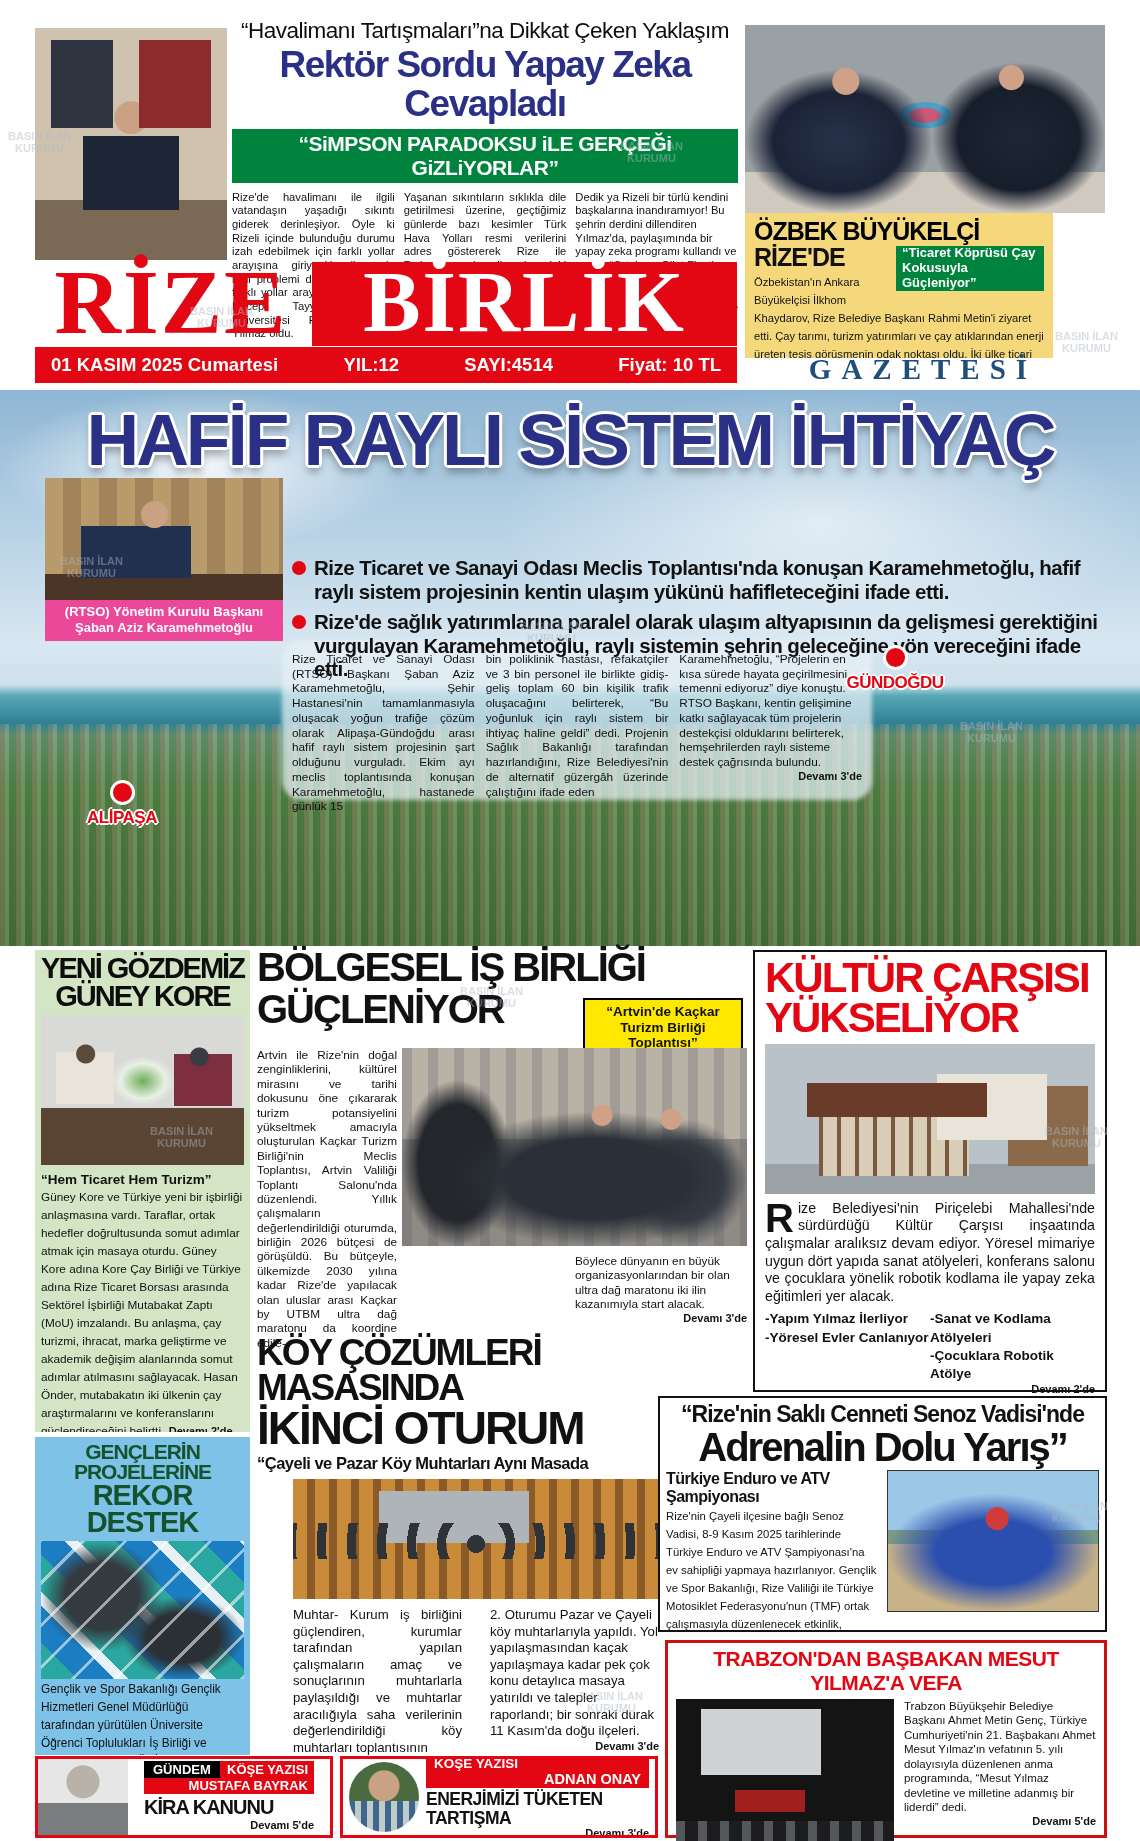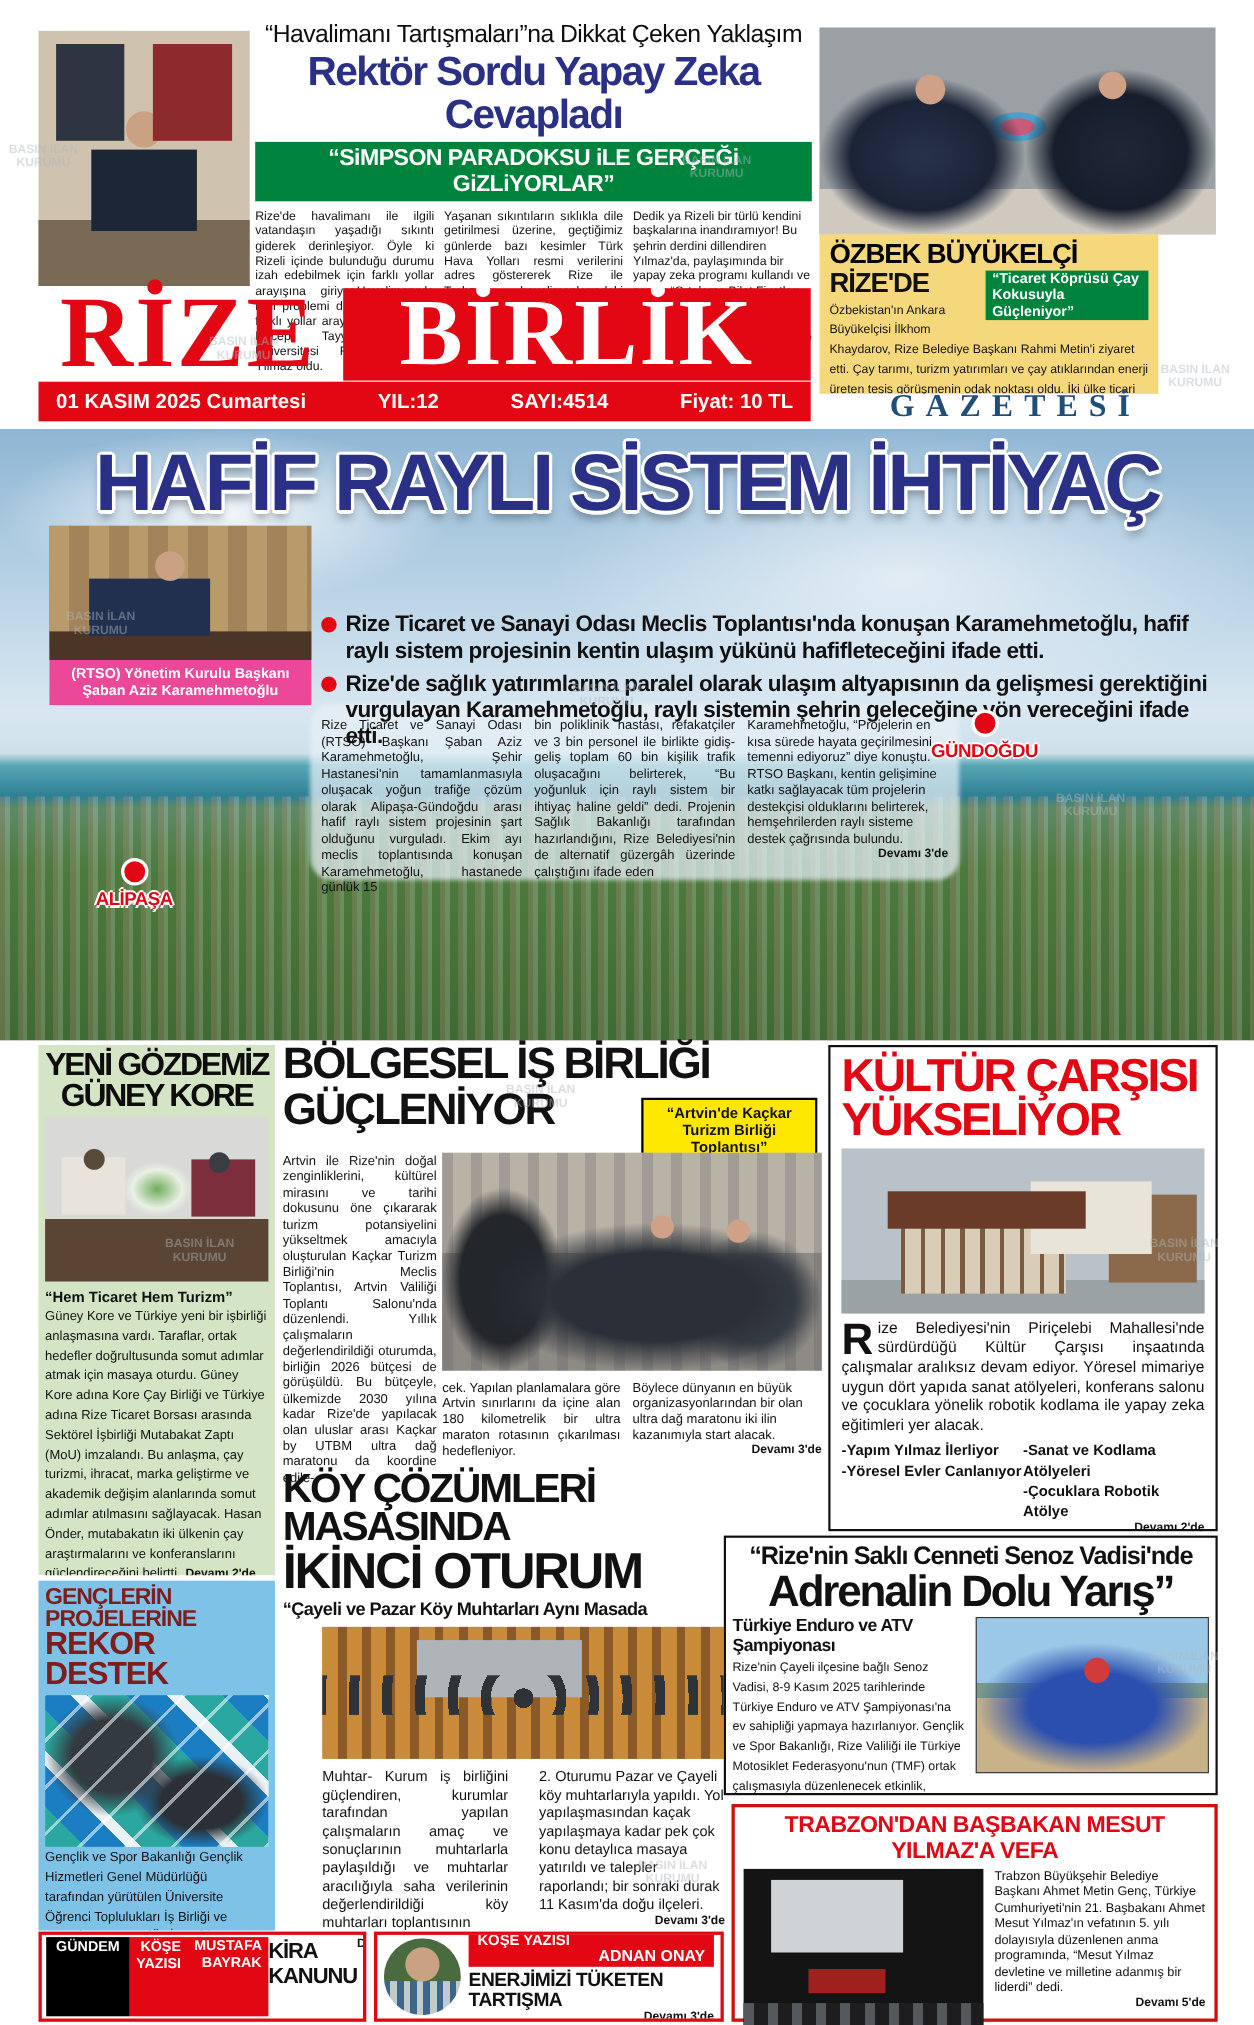--- a/index.html
+++ b/index.html
@@ -162,21 +162,21 @@
       repeating-radial-gradient(circle at 50% 58%,#2f3338 0 9px,rgba(0,0,0,0) 9px 30px),
       linear-gradient(#aeb4b8,#aeb4b8),
       repeating-linear-gradient(90deg,#c98a3a 0 14px,#8a5a28 14px 22px),
       linear-gradient(180deg,rgba(0,0,0,0) 68%,#dfe2e4 68%);
     background-size:100% 36px,150px 52px,100% 100%,100% 100%;
     background-position:0 52%,40% 18%,0 0,0 0;background-repeat:no-repeat}
   #koy-cols{display:flex;gap:28px;margin:8px 0 0 36px;width:366px}
   #koy-cols>div{flex:1;font-size:13.2px;line-height:1.26}
   
   #gencler{left:35px;top:1437px;width:215px;height:318px;background:#7fc2e8;padding:5px 6px;overflow:hidden}
-  #gencler h2{text-align:left;color:#7f1d1d;letter-spacing:-1px}
+  #gencler h2{text-align:center;color:#14532d;letter-spacing:-1px}
   #gencler-t1{font-size:21px}#gencler-t2{font-size:29px}
   #gencler-photo{width:100%;height:138px;margin-top:4px;
     background-color:#e8f2f6;
     background-image:
       repeating-linear-gradient(-45deg,rgba(255,255,255,.55) 0 3px,rgba(0,0,0,0) 3px 30px),
       radial-gradient(closest-side at 30% 40%,#333a40,#333a40 60%,rgba(0,0,0,0)),
       radial-gradient(closest-side at 70% 70%,#2a3036,#2a3036 60%,rgba(0,0,0,0)),
       repeating-linear-gradient(45deg,#2aa7a0 0 26px,#1b7ec2 26px 52px,#e8f2f6 52px 62px)}
   #gencler-body{font-size:11.9px;line-height:1.24;margin-top:5px}
   
@@ -211,21 +211,21 @@
     background-position:26% 12%,0 0,40% 72%,0 100%;background-repeat:no-repeat}
   #trabzon-body{flex:1;font-size:11.5px;line-height:1.26}
   
   .kose{border:3px solid #e30613;background:#fff;display:flex;overflow:hidden}
   #bayrak{left:35px;top:1756px;width:298px;height:82px}
   #bayrak-photo{width:90px;height:100%;
     background-color:#e6e6e6;
     background-image:
       radial-gradient(circle at 50% 30%,#b9b2a8 0 16px,rgba(0,0,0,0) 17px),
       linear-gradient(180deg,rgba(0,0,0,0) 58%,#7a7d80 58%)}
-  #bayrak-right{flex:1;padding:2px 4px;display:flex;flex-direction:row}
+  #bayrak-right{flex:1;padding:2px 16px;display:flex;flex-direction:column}
   #bayrak-bar1{display:flex;align-items:stretch}
   #bayrak-tag{background:#000;color:#fff;font-weight:800;font-size:13px;padding:1px 9px}
   #bayrak-kicker{flex:1;background:#e30613;color:#fff;font-weight:800;font-size:13px;
     text-align:right;padding:1px 6px}
   #bayrak-author{background:#e30613;color:#fff;font-weight:800;font-size:13px;
     text-align:right;padding:0 6px 1px}
   #bayrak-title{font-size:20px;font-weight:900;letter-spacing:-1px;margin-top:2px}
   #onay{left:340px;top:1756px;width:318px;height:82px;align-items:center;padding:3px 6px;gap:7px}
   #onay-photo{width:70px;height:70px;border-radius:50%;flex:none;
     background-color:#4a6b3f;
@@ -330,21 +330,20 @@
     <span id="korea-body" class="just">Güney Kore ve Türkiye yeni bir işbirliği anlaşmasına vardı. Taraflar, ortak hedefler doğrultusunda somut adımlar atmak için masaya oturdu. Güney Kore adına Kore Çay Birliği ve Türkiye adına Rize Ticaret Borsası arasında Sektörel İşbirliği Mutabakat Zaptı (MoU) imzalandı. Bu anlaşma, çay turizmi, ihracat, marka geliştirme ve akademik değişim alanlarında somut adımlar atılmasını sağlayacak. Hasan Önder, mutabakatın iki ülkenin çay araştırmalarını ve konferanslarını güçlendireceğini belirtti.</span>
     <span class="more" style="display:inline">Devamı 2'de</span>
   </div>
 
   <div id="bolgesel" class="abs">
     <div id="bolgesel-h1" class="hl">BÖLGESEL İŞ BİRLİĞİ</div>
     <div id="bolgesel-h2" class="hl">GÜÇLENİYOR</div>
     <div id="bolgesel-box">“Artvin'de Kaçkar Turizm Birliği Toplantısı”</div>
     <div id="bolgesel-c1" class="just">Artvin ile Rize'nin doğal zenginliklerini, kültürel mirasını ve tarihi dokusunu öne çıkararak turizm potansiyelini yükseltmek amacıyla oluşturulan Kaçkar Turizm Birliği'nin Meclis Toplantısı, Artvin Valiliği Toplantı Salonu'nda düzenlendi. Yıllık çalışmaların değerlendirildiği oturumda, birliğin 2026 bütçesi de görüşüldü. Bu bütçeyle, ülkemizde 2030 yılına kadar Rize'de yapılacak olan uluslar arası Kaçkar by UTBM ultra dağ maratonu da koordine edile-</div>
     <div id="bolgesel-photo" class="photo"></div>
-    <div id="bolgesel-c2" class="just">cek. Yapılan planlamalara göre Artvin sınırlarını da içine alan 180 kilometrelik bir ultra maraton rotasının çıkarılması hedefleniyor.</div>
     <div id="bolgesel-c3">
       <span class="just">Böylece dünyanın en büyük organizasyonlarından bir olan ultra dağ maratonu iki ilin kazanımıyla start alacak.</span>
       <div class="more">Devamı 3'de</div>
     </div>
   </div>
 
   <div id="kultur" class="abs">
     <h2 class="hl">KÜLTÜR ÇARŞISI</h2>
     <h2 class="hl">YÜKSELİYOR</h2>
     <div id="kultur-photo" class="photo"></div>

